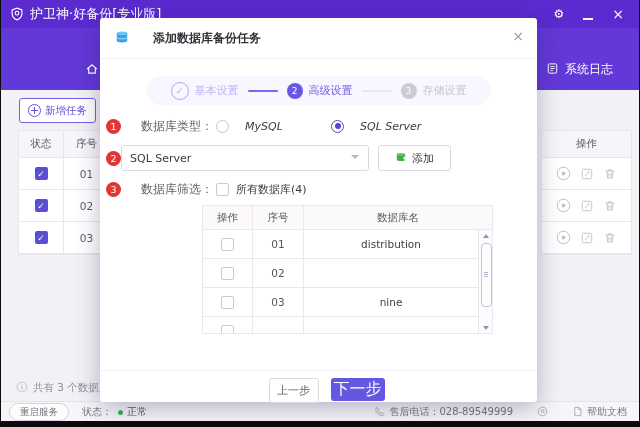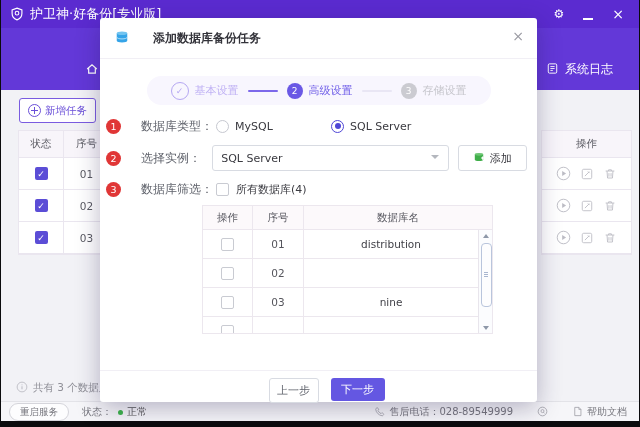--- a/index.html
+++ b/index.html
@@ -78,21 +78,21 @@
   .conn.todo{background:#e9e6f4;}
 
   .f-row{position:absolute;left:6px;right:10px;display:flex;align-items:center;}
   .badge{width:15px;height:15px;border-radius:50%;background:#e03636;color:#fff;font-size:9.5px;
          display:flex;align-items:center;justify-content:center;flex:0 0 15px;}
   .f-lab{margin-left:20px;width:75px;color:#5f626b;font-size:12px;}
   .row-type{top:100px;height:16px;}
   .row-inst{top:128px;height:24px;}
   .row-filt{top:163px;height:16px;}
 
-  .radio-opt{display:flex;align-items:center;gap:6px;color:#3a3a40;}
+  .radio-opt{display:flex;align-items:center;gap:16px;color:#3a3a40;font-style:italic;}
   .radio{width:13px;height:13px;border:1px solid #c6c8d0;border-radius:50%;background:#fff;box-sizing:border-box;}
   .radio.sel{border:1px solid #4f46d6;position:relative;}
   .radio.sel:after{content:"";position:absolute;left:2.5px;top:2.5px;width:6px;height:6px;border-radius:50%;background:#4f46d6;}
   .opt1{width:115px;}
 
   .select{width:230px;height:24px;border:1px solid #d8dbe2;border-radius:3px;display:flex;align-items:center;
           padding:0 8px;color:#3a3a40;position:relative;background:#fff;}
   .chev{position:absolute;right:9px;top:9px;width:0;height:0;border-left:4px solid transparent;
         border-right:4px solid transparent;border-top:4px solid #b4b7be;}
   .add-btn{margin-left:9px;width:71px;height:24px;border:1px solid #d8dbe2;border-radius:3px;background:#fff;
@@ -134,21 +134,21 @@
   .tri-u{width:0;height:0;border-left:3px solid transparent;border-right:3px solid transparent;border-bottom:3.5px solid #9a9da5;}
   .tri-d{width:0;height:0;border-left:3px solid transparent;border-right:3px solid transparent;border-top:3.5px solid #9a9da5;}
   .ret-hint{margin-left:10px;color:#b4b7bd;font-size:10.5px;}
 
   
   .m-divider{position:absolute;left:0;right:0;top:352px;height:1px;background:#f1eff5;}
   .m-foot{position:absolute;left:0;right:0;top:360px;display:flex;justify-content:center;gap:12px;margin-left:16px;}
   .btn-prev{width:48px;height:23px;border:1px solid #d8dbe2;border-radius:3px;background:#fff;color:#5f626b;
             font-size:11px;display:flex;align-items:center;justify-content:center;}
   .btn-next{width:54px;height:23px;border:none;border-radius:3px;background:#6457e2;color:#fff;
-            font-size:11px;display:flex;align-items:center;justify-content:center;}
+            font-size:16px;display:flex;align-items:center;justify-content:center;}
 </style>
 </head>
 <body>
 
 <div id="app">
   <div class="win">
 
     <div class="titlebar">
       <span class="t-icon">
         <svg width="14" height="14" viewBox="0 0 16 16">
@@ -355,21 +355,20 @@
         <span>MySQL</span>
       </span>
       <span class="radio-opt">
         <span class="radio sel"></span>
         <span>SQL Server</span>
       </span>
     </div>
 
     <div class="f-row row-inst">
       <span class="badge">2</span>
-      <span class="f-lab">选择实例：</span>
       <div class="select">
         <span>SQL Server</span>
         <span class="chev"></span>
       </div>
       <div class="add-btn">
         <span>
           <svg width="12" height="12" viewBox="0 0 16 16">
               <path d="M2.4 4.4v7.2c0 1 2.5 1.8 5.6 1.8s5.6-.8 5.6-1.8V4.4" fill="#3fae49"></path>
               <ellipse cx="8" cy="4.4" rx="5.6" ry="1.8" fill="#6cc573"></ellipse>
               <path d="M10.6 9.4h4.4M12.8 7.2v4.4" stroke="#fff" stroke-width="1.4"></path>

